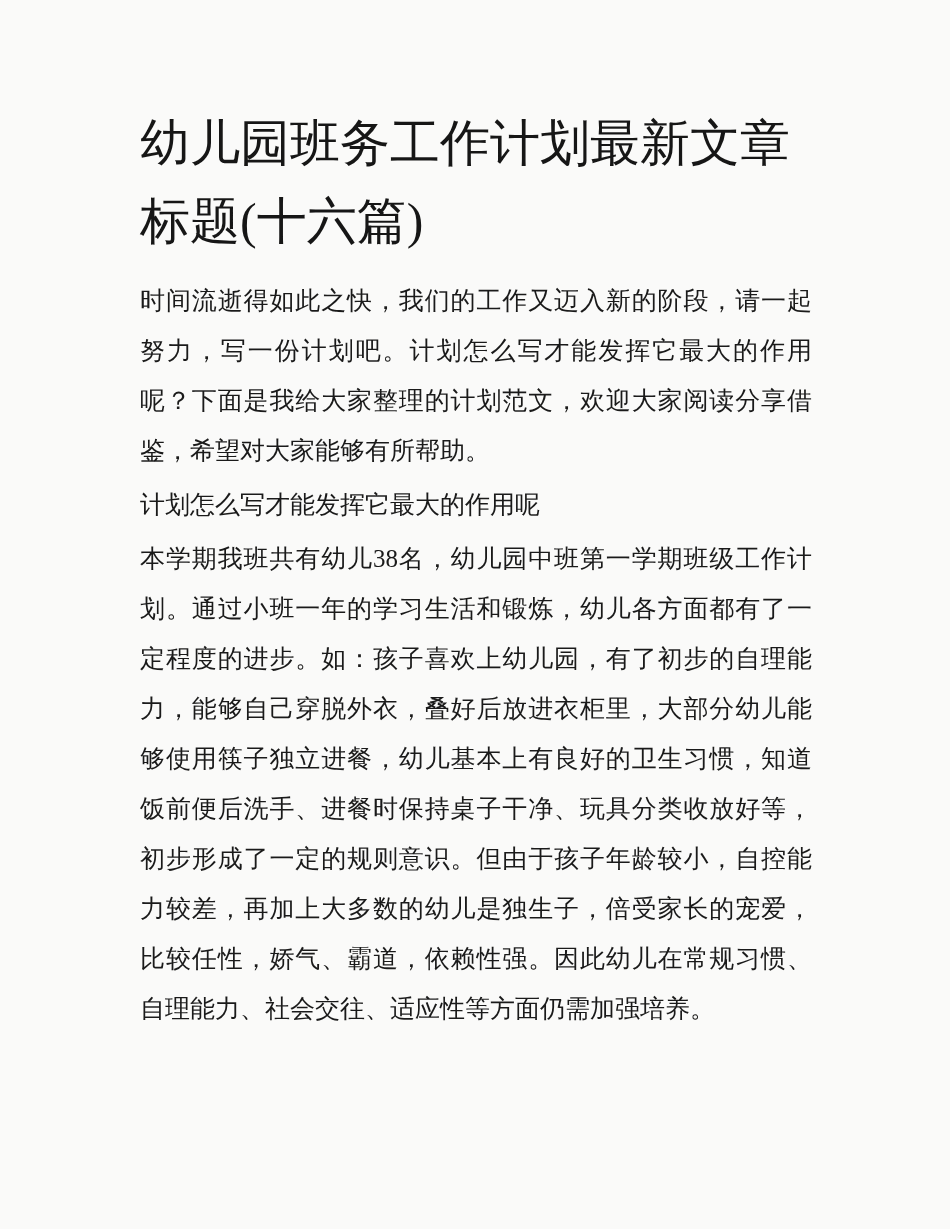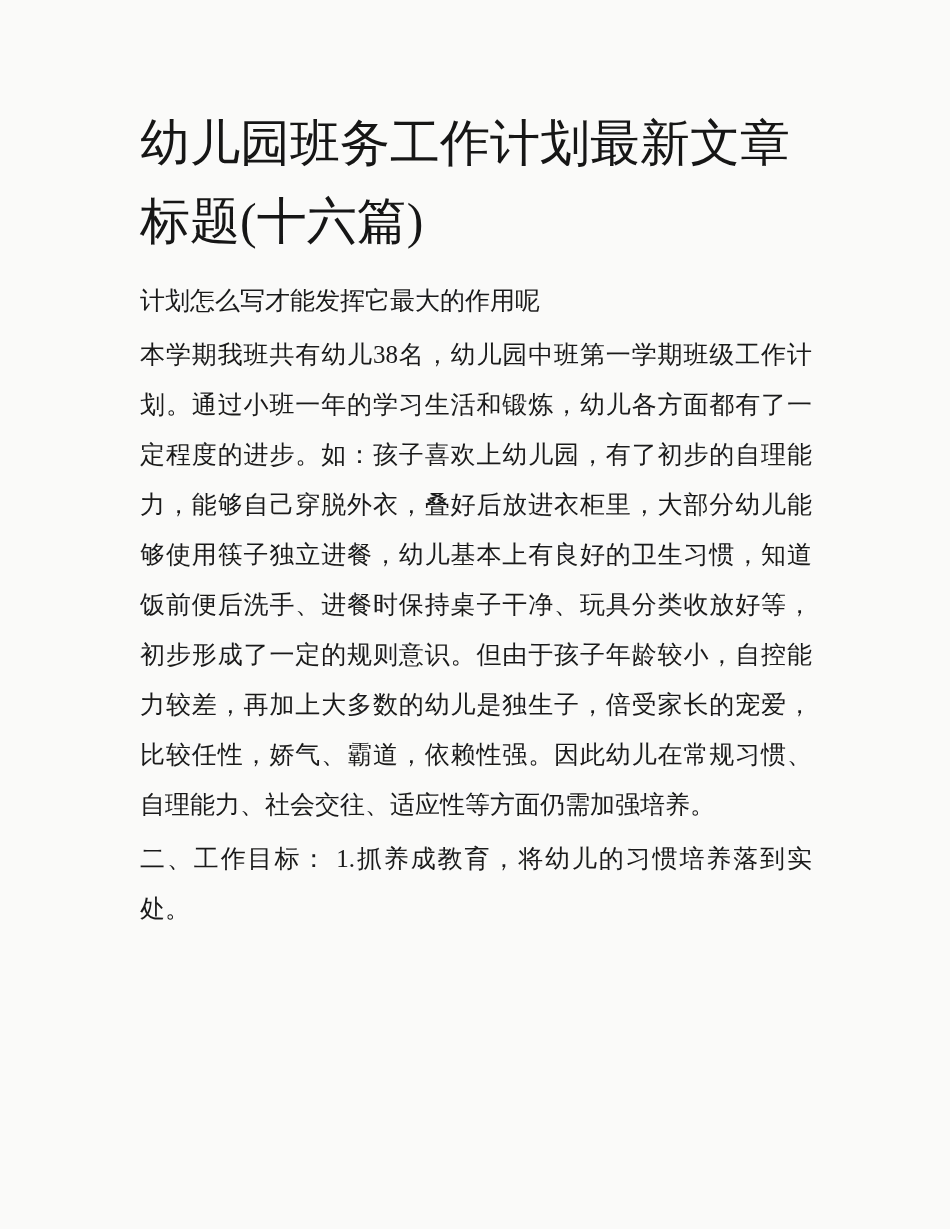--- a/index.html
+++ b/index.html
@@ -39,19 +39,19 @@
     text-align: justify;
     letter-spacing: 0;
   }
 </style>
 </head>
 <body>
 
 <div class="page">
   <h1 class="doc-title">幼儿园班务工作计划最新文章标题(十六篇)</h1>
 
+  <p class="doc-p">时间流逝得如此之快，我们的工作又迈入新的阶段，请一起努力，写一份计划吧。计划怎么写才能发挥它最大的作用呢？下面是我给大家整理的计划范文，欢迎大家阅读分享借鉴，希望对大家能够有所帮助。</p>
 
   <p class="doc-p">计划怎么写才能发挥它最大的作用呢</p>
 
   <p class="doc-p">本学期我班共有幼儿38名，幼儿园中班第一学期班级工作计划。通过小班一年的学习生活和锻炼，幼儿各方面都有了一定程度的进步。如：孩子喜欢上幼儿园，有了初步的自理能力，能够自己穿脱外衣，叠好后放进衣柜里，大部分幼儿能够使用筷子独立进餐，幼儿基本上有良好的卫生习惯，知道饭前便后洗手、进餐时保持桌子干净、玩具分类收放好等，初步形成了一定的规则意识。但由于孩子年龄较小，自控能力较差，再加上大多数的幼儿是独生子，倍受家长的宠爱，比较任性，娇气、霸道，依赖性强。因此幼儿在常规习惯、自理能力、社会交往、适应性等方面仍需加强培养。</p>
 
-  <p class="doc-p">二、工作目标： 1.抓养成教育，将幼儿的习惯培养落到实处。</p>
 </div>
 
 </body></html>

